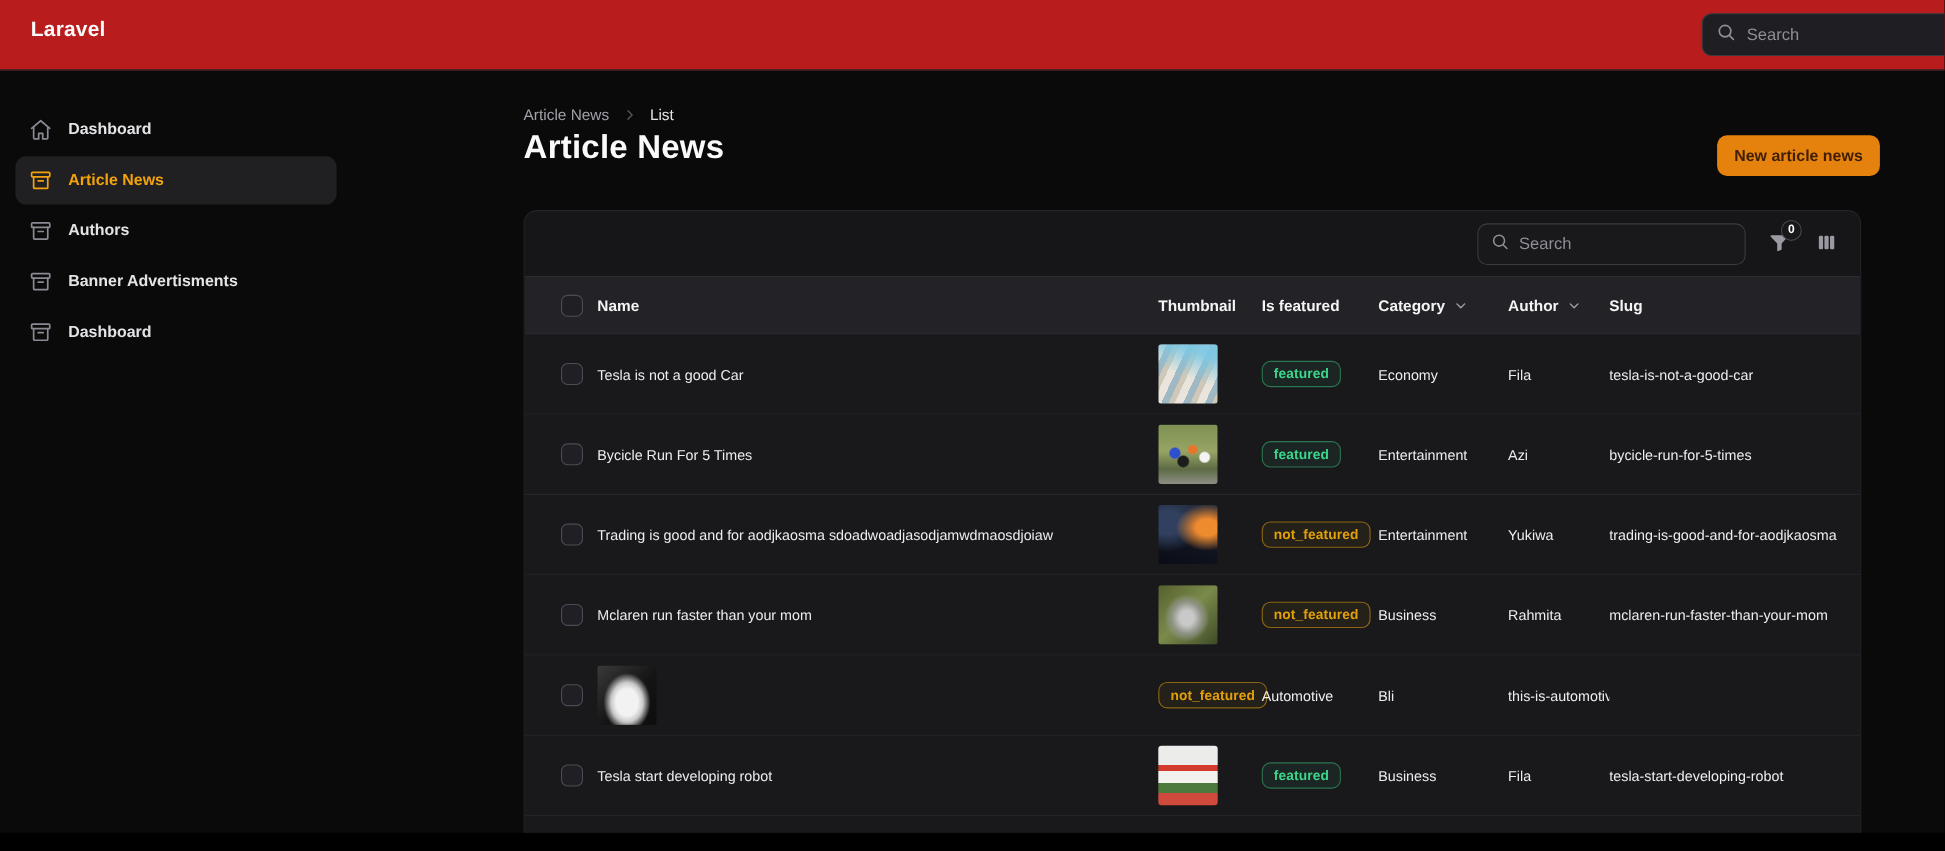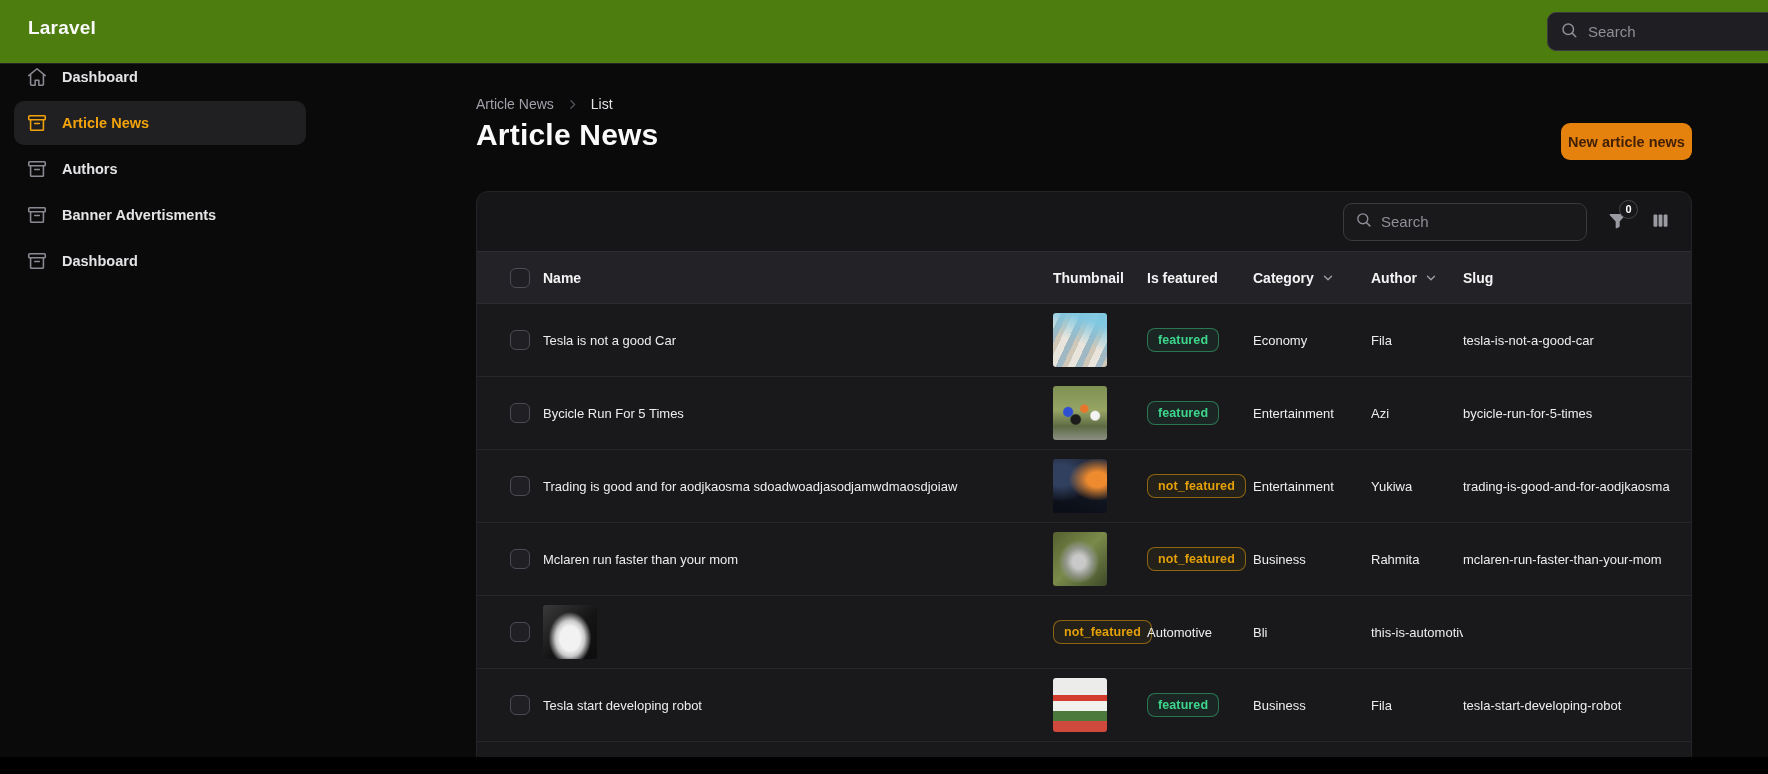--- a/index.html
+++ b/index.html
@@ -1,40 +1,40 @@
 <!DOCTYPE html>
 <html><head>
 <meta charset="utf-8">
 <style>
   * { margin:0; padding:0; box-sizing:border-box; }
   html,body { width:1768px; height:774px; background:#000; font-family:"Liberation Sans", sans-serif; overflow:hidden; }
   .app { position:relative; width:1768px; height:757px; background:#0a0a0b; overflow:hidden; }
 
   
-  .topbar { position:absolute; top:0; left:0; width:1768px; height:64px; background:#4d7c0f; border-bottom:1px solid #242428; overflow:hidden; z-index:5; }
+  .topbar { position:absolute; top:0; left:0; width:1768px; height:64px; background:#b91c1c; border-bottom:1px solid #242428; overflow:hidden; z-index:5; }
   .brand { position:absolute; left:28px; top:17px; font-size:19px; font-weight:700; color:#fafafa; letter-spacing:.2px; }
   .top-search { position:absolute; left:1547px; top:12px; width:260px; height:39px; background:#1f1f23; border:1px solid #3a3a40; border-radius:9px; display:flex; align-items:center; gap:10px; padding:0 12px; }
   .top-search svg { flex:0 0 auto; }
   .search-ph { color:#8e8e96; font-size:15px; }
 
   
-  .sidebar { position:absolute; top:53px; left:0; width:320px; bottom:0; }
+  .sidebar { position:absolute; top:64px; left:0; width:320px; bottom:0; padding-top:30px; }
   .nav-item { display:flex; align-items:center; gap:14px; margin:2px 14px; padding:11px 12px; border-radius:10px; cursor:pointer; color:#e4e4e7; }
   .nav-item .ic { display:flex; color:#8a8a93; }
   .nav-item .lbl { font-size:14.5px; font-weight:600; }
   .nav-item.active { background:#202023; color:#f2a30b; }
   .nav-item.active .ic { color:#f2a30b; }
 
   
   .breadcrumb { position:absolute; left:476px; top:96px; display:flex; align-items:center; gap:12px; font-size:14px; }
   .crumb-1 { color:#a1a1aa; cursor:pointer; }
   .crumb-2 { color:#e4e4e7; }
   .crumb-sep { display:flex; color:#52525b; }
   .page-title { position:absolute; left:476px; top:118px; font-size:30px; font-weight:800; color:#fafafa; letter-spacing:.2px; }
-  .new-btn { position:absolute; top:123px; left:1561px; width:131px; height:37px; background:#e5810d; border:none; border-radius:9px; color:#401f05; font-size:14.5px; font-weight:600; font-family:"Liberation Sans", sans-serif; cursor:pointer; }
+  .new-btn { position:absolute; top:123px; left:1561px; width:148px; height:37px; background:#e5810d; border:none; border-radius:9px; color:#401f05; font-size:14.5px; font-weight:600; font-family:"Liberation Sans", sans-serif; cursor:pointer; }
 
   
   .panel { position:absolute; left:476px; top:191px; width:1216px; height:640px; background:#161618; border:1px solid #242428; border-radius:12px; overflow:hidden; }
   .toolbar { height:59px; display:flex; align-items:center; justify-content:flex-end; gap:18px; padding:0 18px; }
   .tbl-search { width:244px; height:38px; background:#19191c; border:1px solid #3a3a40; border-radius:9px; display:flex; align-items:center; gap:9px; padding:0 11px; }
   .icon-btn { position:relative; background:none; border:none; color:#9a9aa2; cursor:pointer; display:flex; padding:2px; }
   .filter-badge { position:absolute; top:-8px; right:-8px; min-width:19px; height:19px; border-radius:10px; background:#18181b; border:1px solid #45454c; color:#fff; font-size:11px; font-weight:700; display:flex; align-items:center; justify-content:center; padding:0 5px; }
 
   .tgrid { display:grid; grid-template-columns:54px 510px 94px 106px 118px 92px 1fr; align-items:center;padding-left:12px; }
   .thead { height:53px; background:#232327; border-top:1px solid #2c2c31; border-bottom:1px solid #2c2c31; }

